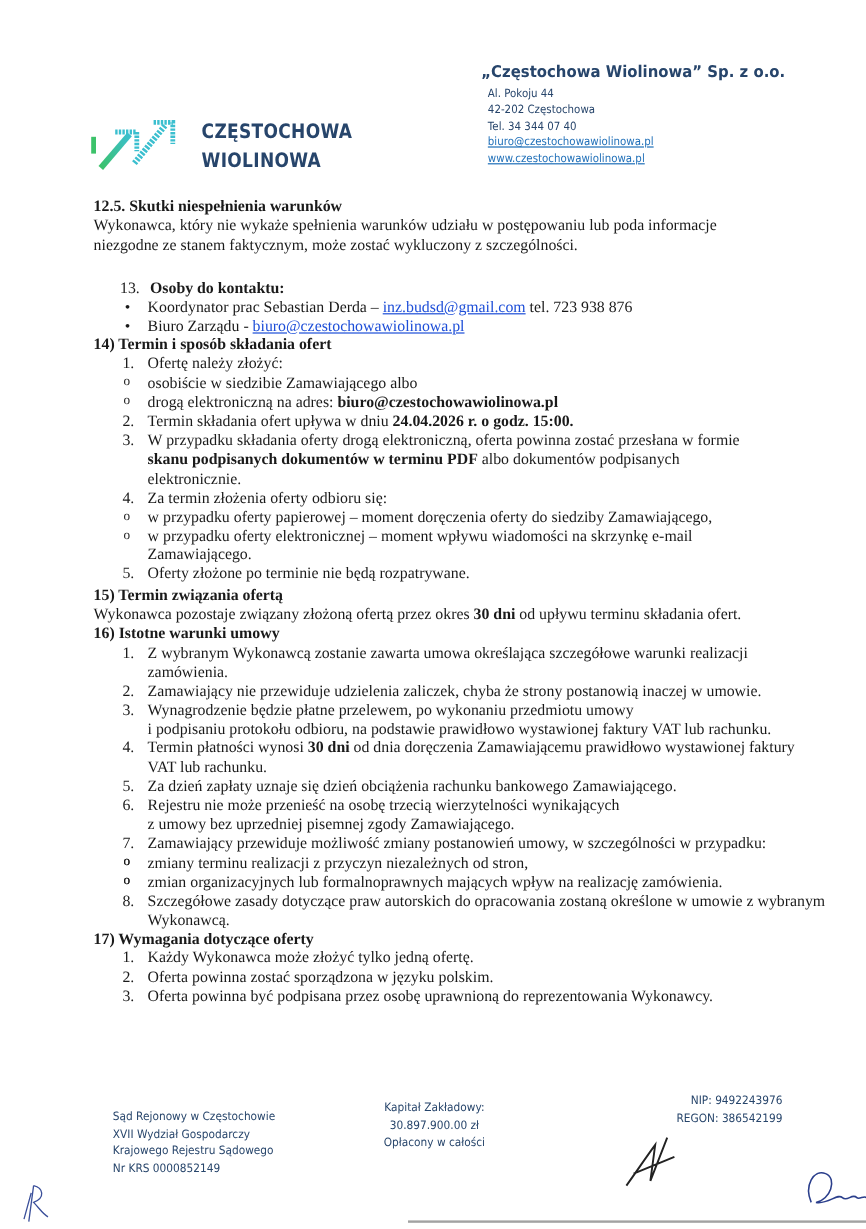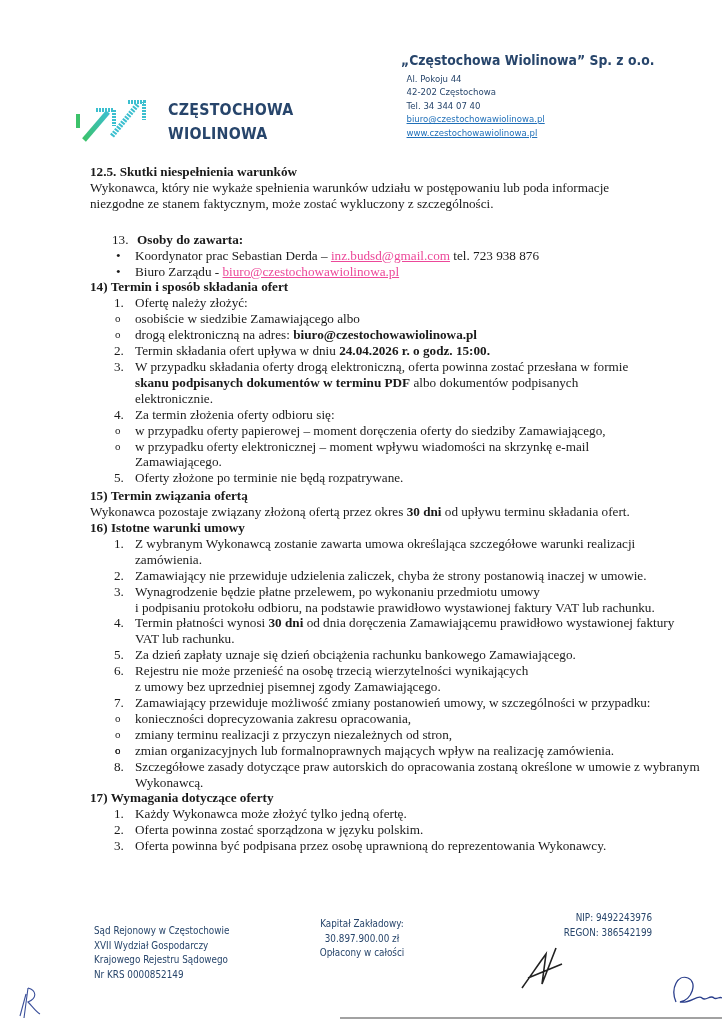--- a/index.html
+++ b/index.html
@@ -5,29 +5,29 @@
   html, body { margin:0; padding:0; background:#ffffff; }
   body { width:722px; height:1024px; position:relative; overflow:hidden; font-family:"Liberation Serif", serif; color:#1a1a1a; }
   .logo { position:absolute; left:74px; top:96px; width:190px; height:52px; }
   .logo-mark { position:absolute; left:0; top:0; width:90px; height:52px; }
   .logo-text { position:absolute; left:94px; top:2px; font-family:"DejaVu Sans", sans-serif; font-weight:bold; color:#27456b; font-size:16.5px; line-height:24px; letter-spacing:0.3px; transform:scaleX(0.86); transform-origin:left top; }
   .company { position:absolute; right:68px; top:52px; text-align:left; font-family:"DejaVu Sans", sans-serif; }
   .company .name { font-weight:bold; font-size:13.5px; color:#27456b; margin-bottom:4px; transform:scaleX(0.92); transform-origin:right; }
   .company .line { font-size:9.5px; color:#27456b; line-height:13.4px; transform:scaleX(0.9); transform-origin:right; }
   .company a { color:#1f6fb8; text-decoration:underline; }
 
-  .content { position:absolute; left:78px; top:164px; width:600px; font-size:13.2px; line-height:15.9px;margin-left:12px; }
+  .content { position:absolute; left:78px; top:164px; width:600px; font-size:13.2px; line-height:15.9px; }
   .content p { margin:0; }
   .b { font-weight:bold; }
   .h { font-weight:bold; margin:0; }
   .row { position:relative; padding-left:45px; }
   .row .mk { position:absolute; left:24px; top:0; width:18px; }
   .row .mk.dot { left:26px; }
   .row .mk.circ { left:25px; font-size:11px; }
-  .link { color:#ec4899; text-decoration:underline; }
+  .link { color:#1d4ed8; text-decoration:underline; }
   .gap-s { height:16px; }
 
   .footer { position:absolute; top:924px; font-family:"DejaVu Sans", sans-serif; color:#27456b; font-size:9.6px; line-height:14.6px; transform:scaleX(0.92); }
   .f1 { left:94px; transform-origin:left; }
   .f2 { left:292px; text-align:center; width:140px; top:917px; }
   .f3 { right:70px; text-align:right; top:911px; transform-origin:right; }
   .sig { position:absolute; }
   .hr { position:absolute; left:340px; top:1017px; width:382px; height:2px; background:#555; opacity:.55; }
 </style>
 </head>
@@ -62,21 +62,21 @@
   <div class="line"><a>www.czestochowawiolinowa.pl</a></div>
 </div>
 
 <div class="content">
   <p class="h">12.5. Skutki niespełnienia warunków</p>
   <p style="width:530px;">Wykonawca, który nie wykaże spełnienia warunków udziału w postępowaniu lub poda informacje niezgodne ze stanem faktycznym, może zostać wykluczony z szczególności.</p>
   <div class="gap-s"></div>
 
   <div class="row" style="margin-top:4px;">
     <span class="mk" style="left:22px;">13.</span>
-    <span class="b" style="padding-left:2px;">Osoby do zawarta:</span>
+    <span class="b" style="padding-left:2px;">Osoby do kontaktu:</span>
   </div>
   <div class="row">
     <span class="mk dot">•</span>
     <span>Koordynator prac Sebastian Derda – </span><a class="link">inz.budsd@gmail.com</a><span> tel. 723 938 876</span>
   </div>
   <div class="row">
     <span class="mk dot">•</span>
     <span>Biuro Zarządu - </span><a class="link">biuro@czestochowawiolinowa.pl</a>
   </div>
 
@@ -95,21 +95,21 @@
   <p><span>Wykonawca pozostaje związany złożoną ofertą przez okres </span><span class="b">30 dni</span><span> od upływu terminu składania ofert.</span></p>
 
   <p class="h">16) Istotne warunki umowy</p>
   <div class="row" style="width:560px;"><span class="mk">1.</span><span>Z wybranym Wykonawcą zostanie zawarta umowa określająca szczegółowe warunki realizacji zamówienia.</span></div>
   <div class="row"><span class="mk">2.</span><span>Zamawiający nie przewiduje udzielenia zaliczek, chyba że strony postanowią inaczej w umowie.</span></div>
   <div class="row"><span class="mk">3.</span><span>Wynagrodzenie będzie płatne przelewem, po wykonaniu przedmiotu umowy</span><br><span>i podpisaniu protokołu odbioru, na podstawie prawidłowo wystawionej faktury VAT lub rachunku.</span></div>
   <div class="row" style="width:560px;"><span class="mk">4.</span><span>Termin płatności wynosi </span><span class="b">30 dni</span><span> od dnia doręczenia Zamawiającemu prawidłowo wystawionej faktury VAT lub rachunku.</span></div>
   <div class="row"><span class="mk">5.</span><span>Za dzień zapłaty uznaje się dzień obciążenia rachunku bankowego Zamawiającego.</span></div>
   <div class="row"><span class="mk">6.</span><span>Rejestru nie może przenieść na osobę trzecią wierzytelności wynikających</span><br><span>z umowy bez uprzedniej pisemnej zgody Zamawiającego.</span></div>
   <div class="row"><span class="mk">7.</span><span>Zamawiający przewiduje możliwość zmiany postanowień umowy, w szczególności w przypadku:</span></div>
-  <div class="row"><span class="mk circ">o</span><span>konieczności doprecyzowania zakresu opracowania,</span></div>
+  <div class="row"><span class="mk circ">o</span></div>
   <div class="row"><span class="mk circ">o</span><span>zmiany terminu realizacji z przyczyn niezależnych od stron,</span></div>
   <div class="row" style="width:530px;"><span class="mk circ">o</span></div>
   <div class="row"><span class="mk circ">o</span><span>zmian organizacyjnych lub formalnoprawnych mających wpływ na realizację zamówienia.</span></div>
   <div class="row" style="width:575px;"><span class="mk">8.</span><span>Szczegółowe zasady dotyczące praw autorskich do opracowania zostaną określone w umowie z wybranym Wykonawcą.</span></div>
 
   <p class="h">17) Wymagania dotyczące oferty</p>
   <div class="row"><span class="mk">1.</span><span>Każdy Wykonawca może złożyć tylko jedną ofertę.</span></div>
   <div class="row"><span class="mk">2.</span><span>Oferta powinna zostać sporządzona w języku polskim.</span></div>
   <div class="row"><span class="mk">3.</span><span>Oferta powinna być podpisana przez osobę uprawnioną do reprezentowania Wykonawcy.</span></div>
 </div>

